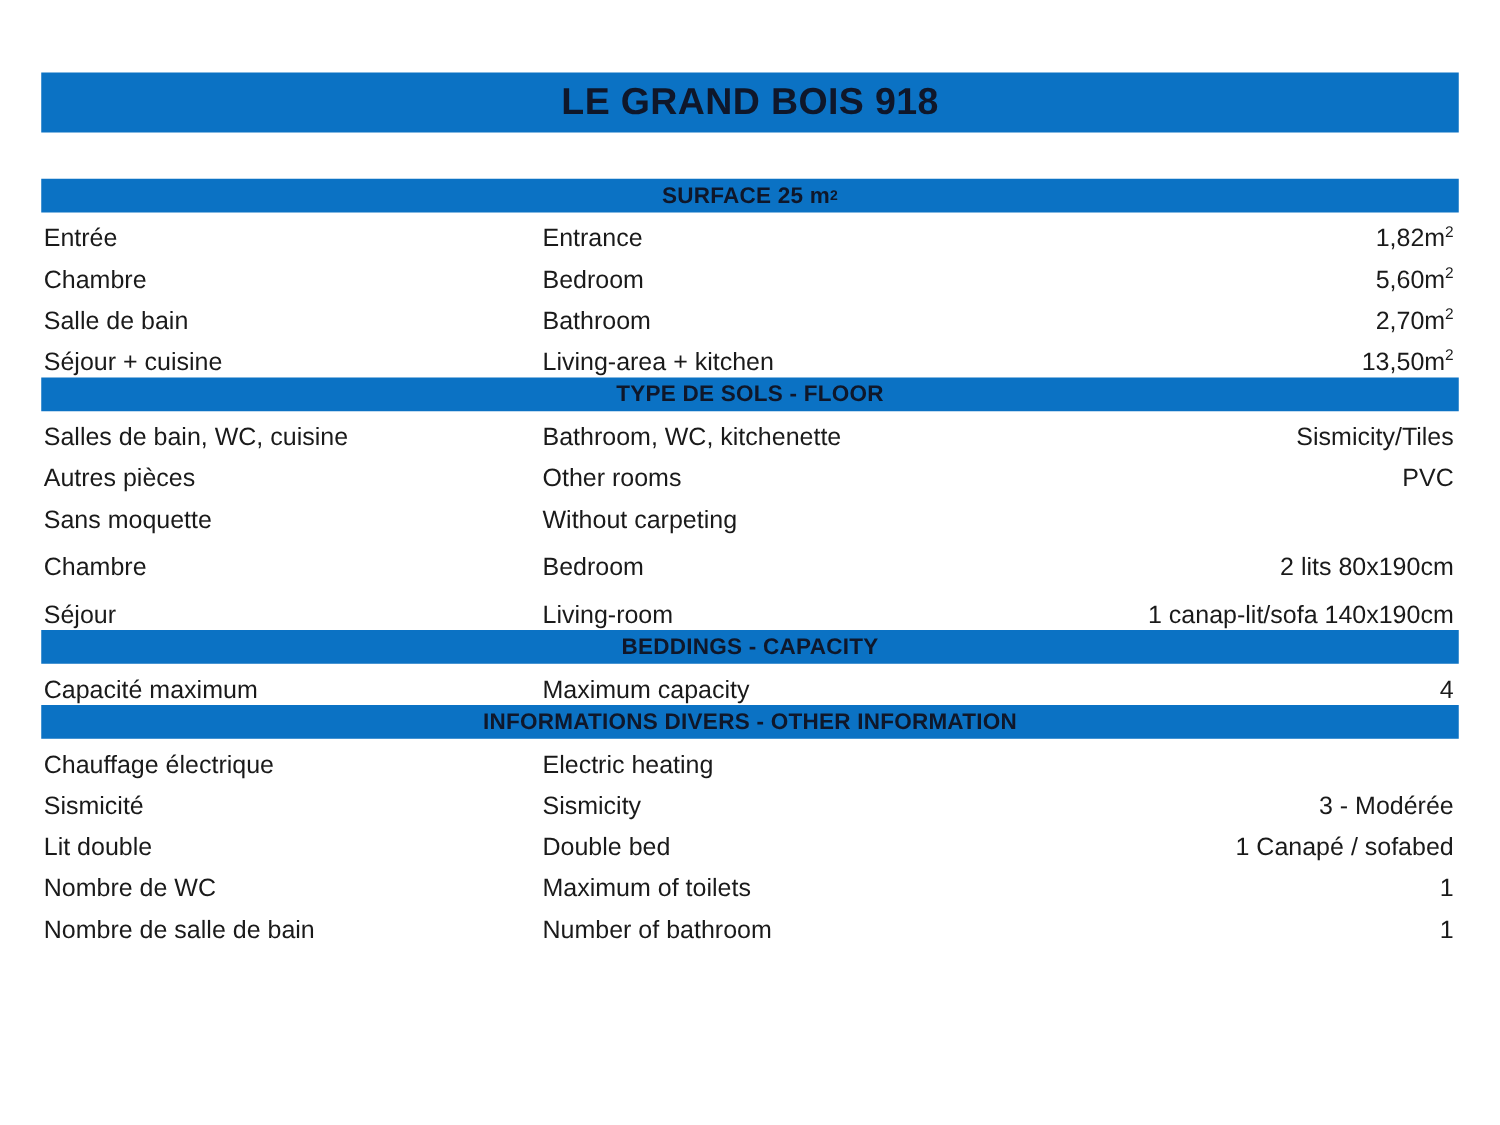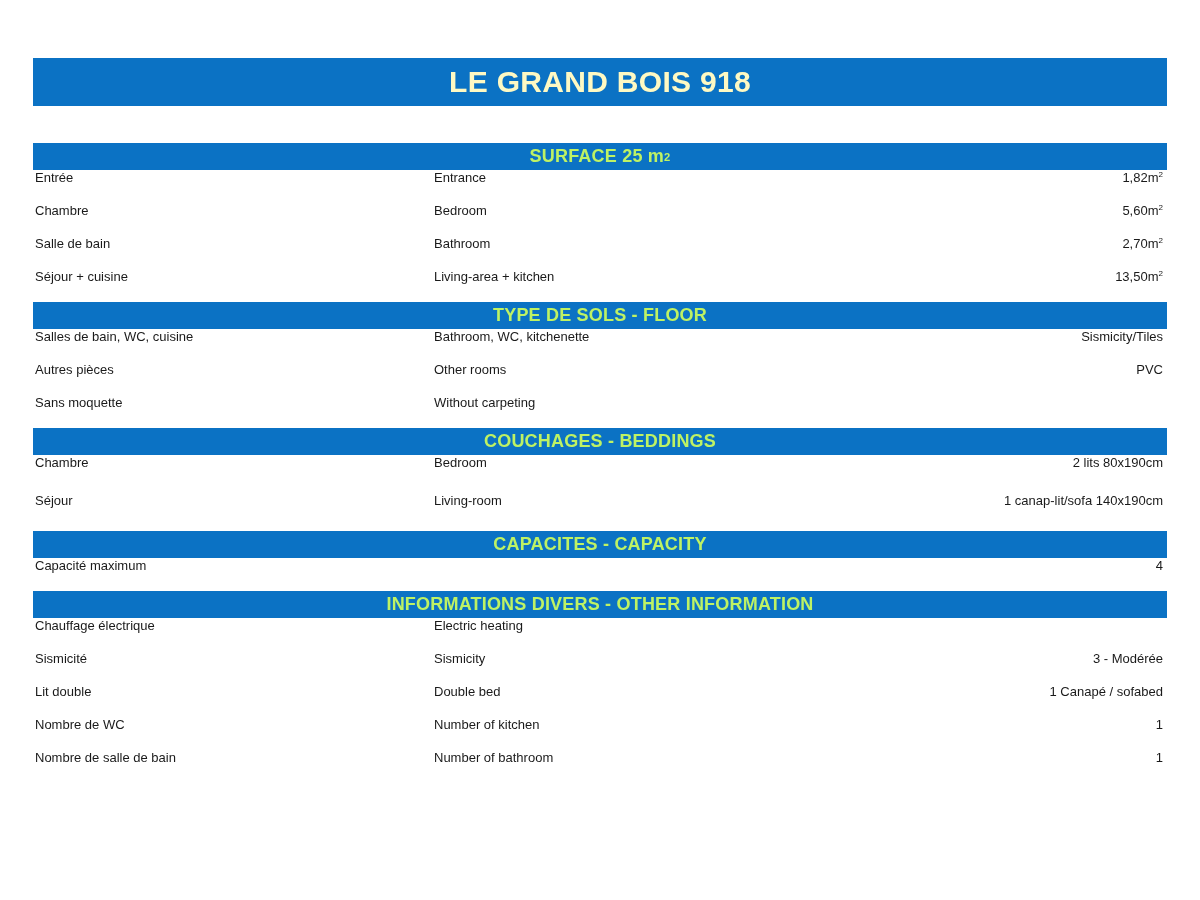--- a/index.html
+++ b/index.html
@@ -17,48 +17,48 @@
   .sheet {
     position: relative;
     width: 1200px;
     height: 900px;
     box-sizing: border-box;
     padding: 0 33px;
   }
   .title-bar {
     margin-top: 58px;
     background: #0b72c4;
-    color: #fef9c3;
+    color: #0f172a;
     height: 48px;
     display: flex;
     align-items: center;
     justify-content: center;
     font-size: 30px;
     font-weight: bold;
     letter-spacing: 0.3px;
   }
   .section-bar {
     background: #0b72c4;
-    color: #bef264;
+    color: #0f172a;
     height: 27px;
     display: flex;
     align-items: center;
     justify-content: center;
     font-size: 18px;
     font-weight: bold;
     letter-spacing: 0.2px;
   }
   .section-bar.surface {
     margin-top: 37px;
   }
   .row {
     display: flex;
-    align-items: flex-start;
+    align-items: flex-end;
     height: 33px;
-    font-size: 13px;
+    font-size: 20px;
   }
   .row.tall {
     height: 38px;
   }
   .col-fr {
     width: 385px;
     flex: none;
     padding-left: 2px;
     box-sizing: border-box;
   }
@@ -132,39 +132,37 @@
     <div class="col-fr">Autres pièces</div>
     <div class="col-en">Other rooms</div>
     <div class="col-val">PVC</div>
   </div>
   <div class="row">
     <div class="col-fr">Sans moquette</div>
     <div class="col-en">Without carpeting</div>
     <div class="col-val"></div>
   </div>
 
-  <div class="section-bar">
-    <span>COUCHAGES - BEDDINGS</span>
-  </div>
   <div class="row tall">
     <div class="col-fr">Chambre</div>
     <div class="col-en">Bedroom</div>
     <div class="col-val">2 lits 80x190cm</div>
   </div>
   <div class="row tall">
     <div class="col-fr">Séjour</div>
     <div class="col-en">Living-room</div>
     <div class="col-val">1 canap-lit/sofa 140x190cm</div>
   </div>
 
   <div class="section-bar">
-    <span>CAPACITES - CAPACITY</span>
+    <span>BEDDINGS - CAPACITY</span>
   </div>
   <div class="row">
     <div class="col-fr">Capacité maximum</div>
+    <div class="col-en">Maximum capacity</div>
     <div class="col-val">4</div>
   </div>
 
   <div class="section-bar">
     <span>INFORMATIONS DIVERS - OTHER INFORMATION</span>
   </div>
   <div class="row">
     <div class="col-fr">Chauffage électrique</div>
     <div class="col-en">Electric heating</div>
     <div class="col-val"></div>
@@ -174,21 +172,21 @@
     <div class="col-en">Sismicity</div>
     <div class="col-val">3 - Modérée</div>
   </div>
   <div class="row">
     <div class="col-fr">Lit double</div>
     <div class="col-en">Double bed</div>
     <div class="col-val">1 Canapé / sofabed</div>
   </div>
   <div class="row">
     <div class="col-fr">Nombre de WC</div>
-    <div class="col-en">Number of kitchen</div>
+    <div class="col-en">Maximum of toilets</div>
     <div class="col-val">1</div>
   </div>
   <div class="row">
     <div class="col-fr">Nombre de salle de bain</div>
     <div class="col-en">Number of bathroom</div>
     <div class="col-val">1</div>
   </div>
 
 </div>
 

